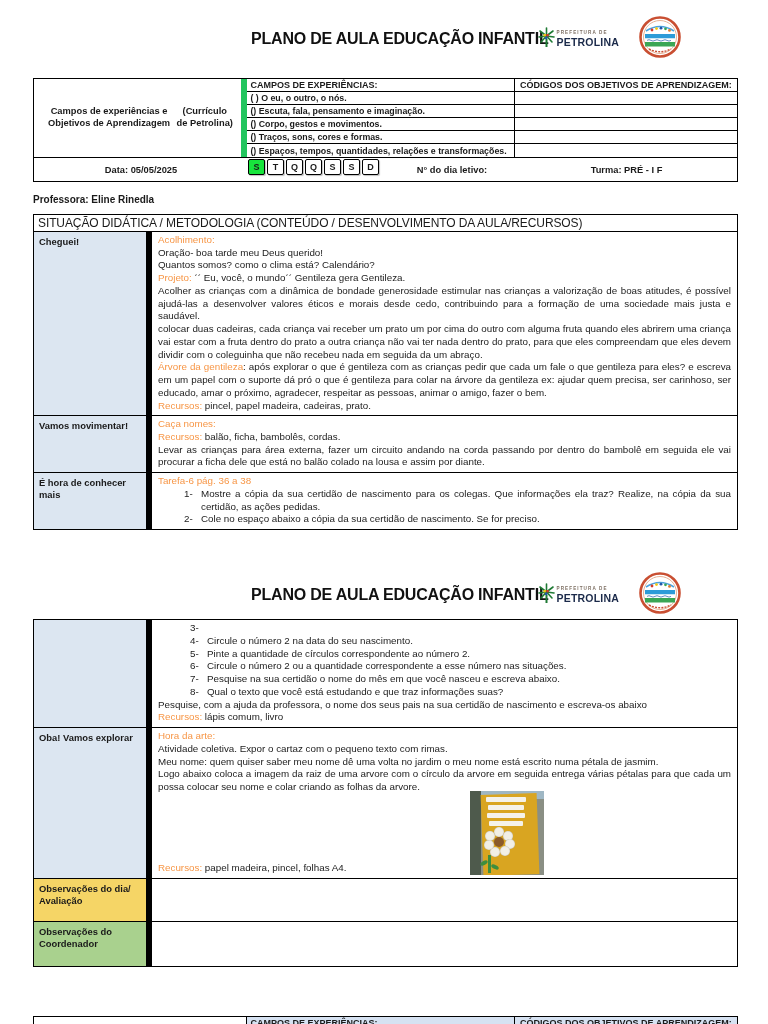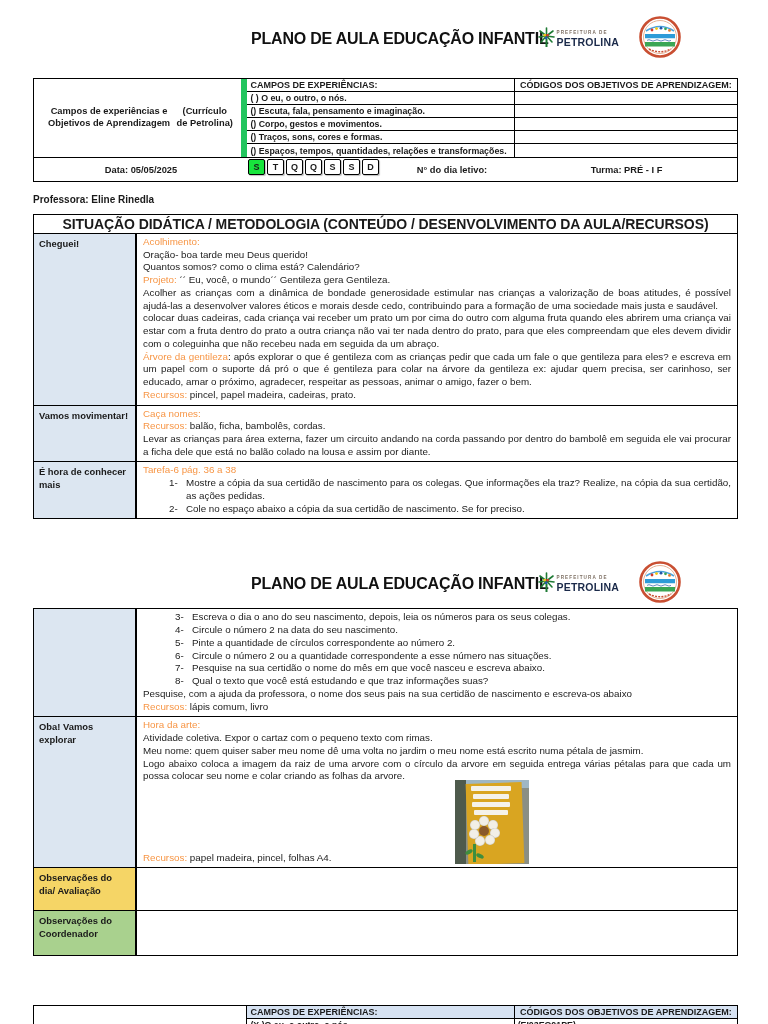--- a/index.html
+++ b/index.html
@@ -30,24 +30,24 @@
   .dseg.s1{width:214px;}
   .dseg.s2{width:140px;justify-content:flex-start;}
   .dseg.s3{width:128px;}
   .dseg.s4{flex:1;}
   .wdboxes{display:flex;gap:2px;position:relative;top:-3px;z-index:3;}
   .wd{width:17px;height:16px;border:1.4px solid #000;background:#fff;display:flex;align-items:center;justify-content:center;font-weight:700;font-size:9px;border-radius:2px;box-shadow:1px 1px 1px rgba(0,0,0,0.25);box-sizing:border-box;}
   .wd.sel{background:#17E53C;}
   .professora{margin:12px 0 0 33px;font-weight:700;font-size:10px;}
   
   .mt{border:1.6px solid #000;margin-top:9px;box-sizing:border-box;}
-  .mhead{border-bottom:1.4px solid #000;font-weight:700;font-size:14px;padding:1px 4px;letter-spacing:-0.1px;text-align:center;}
+  .mhead{border-bottom:1.4px solid #000;font-weight:400;font-size:12px;padding:1px 4px;letter-spacing:-0.1px;}
   .mrow{display:flex;border-bottom:1px solid #000;}
   .mrow:last-child{border-bottom:none;}
-  .mlabel{width:103px;background:#DCE6F1;border-right:2px solid #000000;font-weight:700;font-size:9.4px;line-height:1.3;padding:4px 5px;box-sizing:border-box;flex-shrink:0;}
+  .mlabel{width:118px;background:#DCE6F1;border-right:6px solid #000000;font-weight:700;font-size:9.4px;line-height:1.3;padding:4px 5px;box-sizing:border-box;flex-shrink:0;}
   .mlabel.yellow{background:#F5D566;}
   .mlabel.green{background:#A9D18E;}
   .mcontent{flex:1;font-size:9.8px;line-height:1.3;padding:2px 6px 3px;color:#222;box-sizing:border-box;}
   .or{color:#F79646;}
   .just{text-align:justify;}
   .lst{padding-left:26px;}
   .lst2{padding-left:32px;}
   .li{display:flex;}
   .num{min-width:17px;flex-shrink:0;}
   .obarow .mcontent{position:relative;height:150px;}
@@ -253,21 +253,20 @@
 
 <div class="doc">
   <div class="mt" style="margin-top:3px;">
 
     <div class="mrow">
       <div class="mlabel"></div>
       <div class="mcontent">
         <div class="lst2">
           <div class="li ln">
               <span class="num">3-</span>
-              <span>Escreva o dia o ano do seu nascimento, depois, leia os números para os seus colegas.</span>
             </div>
           <div class="li ln">
               <span class="num">4-</span>
               <span>Circule o número 2 na data do seu nascimento.</span>
             </div>
           <div class="li ln">
               <span class="num">5-</span>
               <span>Pinte a quantidade de círculos correspondente ao número 2.</span>
             </div>
           <div class="li ln">

